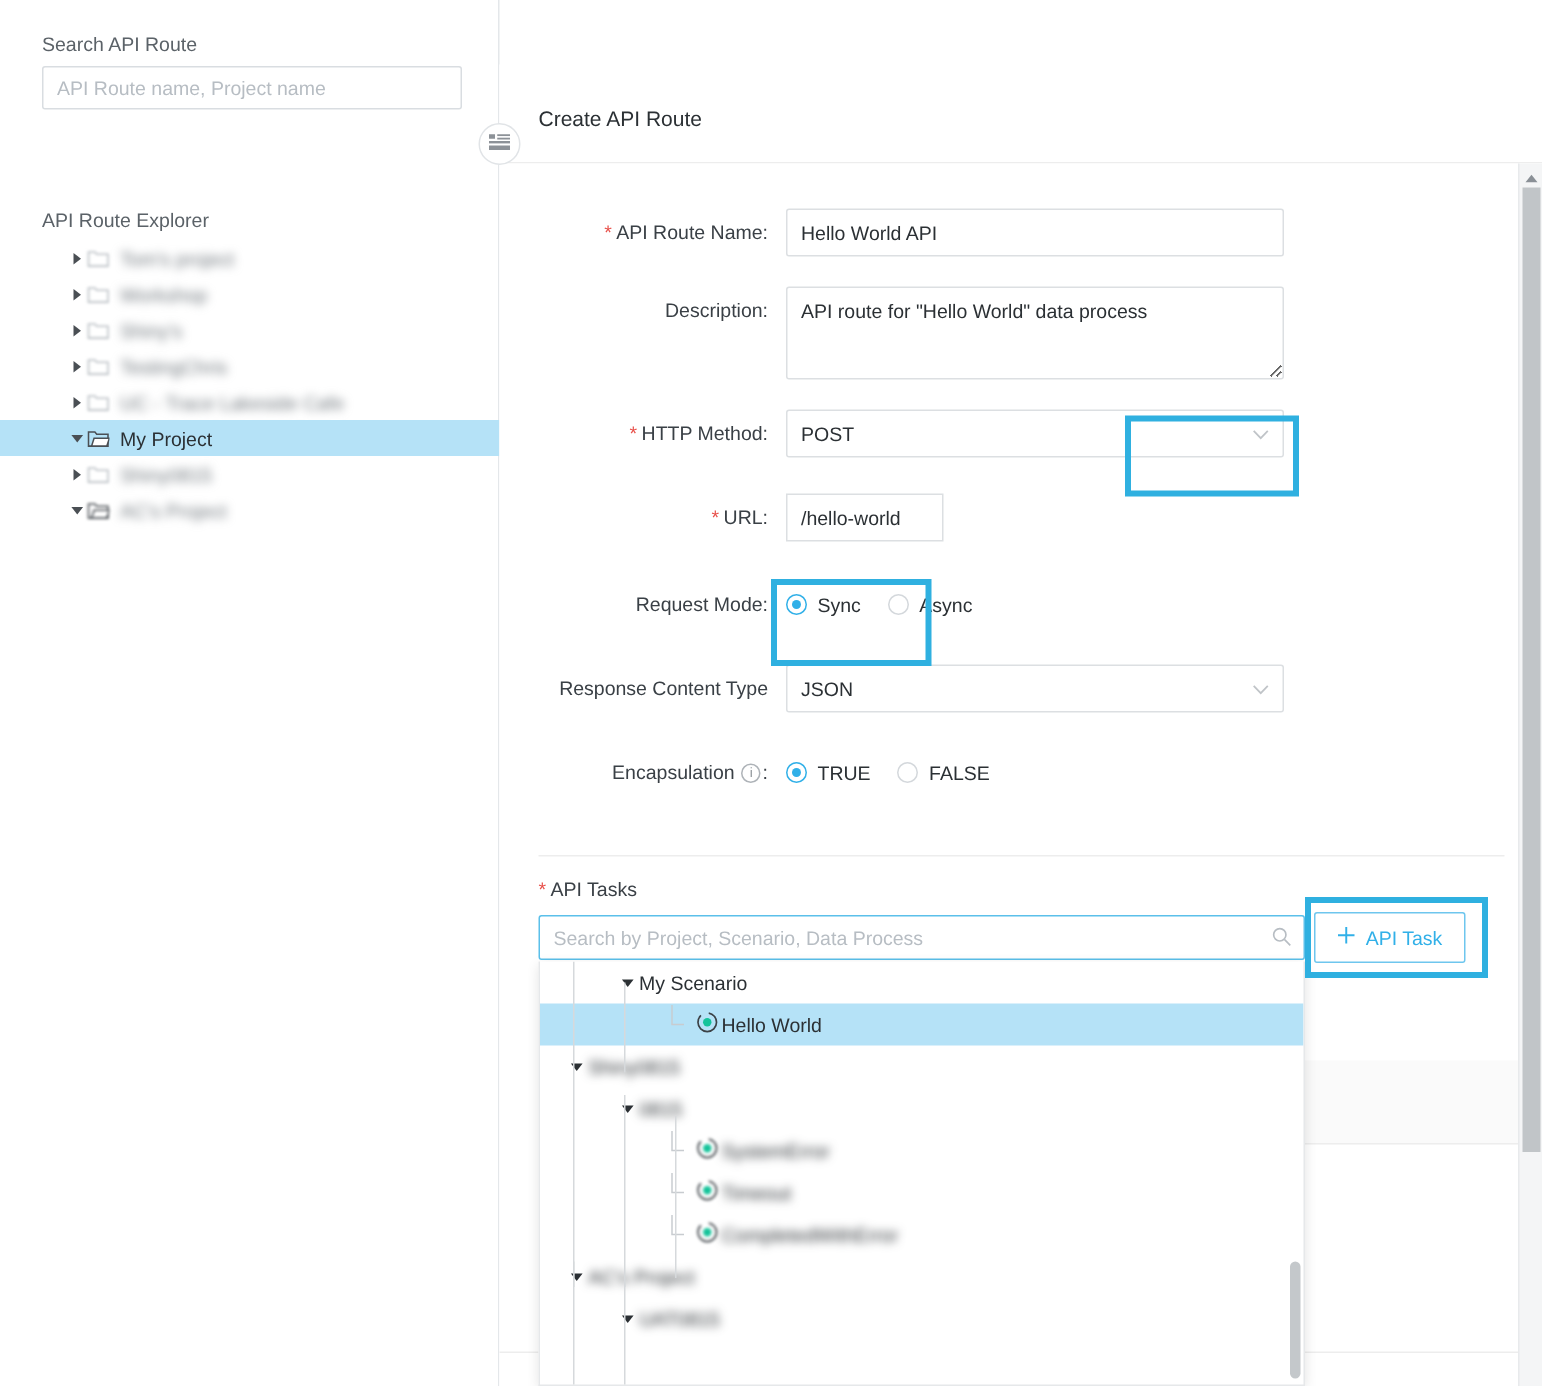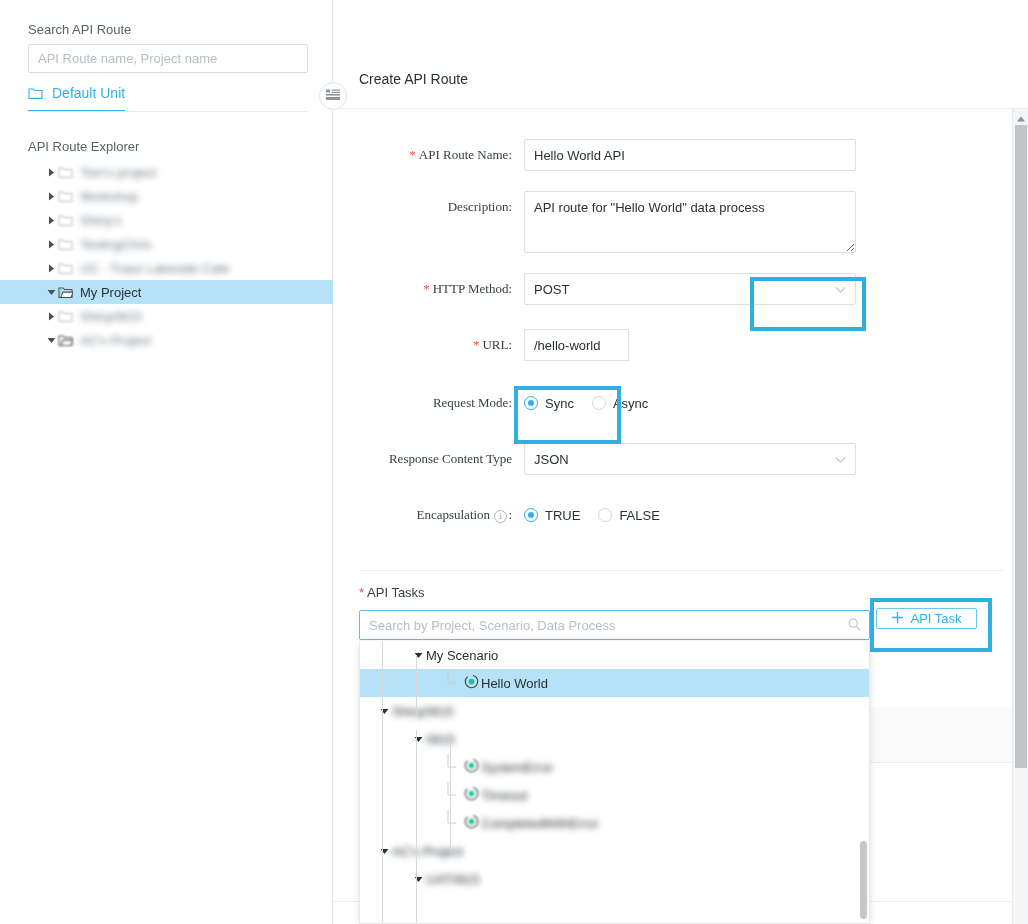--- a/index.html
+++ b/index.html
@@ -145,21 +145,20 @@
 
   .frow { position: absolute; display: flex; align-items: flex-start; }
   .flabel {
     width: 165px;
     text-align: right;
     padding-right: 12px;
     font-size: 13px;
     color: #3a4046;
     line-height: 32px;
     white-space: nowrap;
-    font-family: Liberation Serif, serif;
   }
   .req { color: #e8504a; margin-right: 3px; }
 
   .finput {
     width: 332px; height: 32px;
     border: 1px solid #dcdfe2;
     border-radius: 2px;
     background: #fff;
     font-family: "Liberation Sans", sans-serif;
     font-size: 13px;
@@ -279,21 +278,21 @@
     outline: none;
   }
   #task-search::placeholder { color: #b7bdc3; }
   .search-ico {
     position: absolute; right: 9px; top: 8px;
     color: #b7bdc3;
   }
 
   #add-task-btn {
     position: absolute; left: 876px; top: 608px;
-    width: 101px; height: 21px;
+    width: 101px; height: 34px;
     border: 1px solid #6ec6ee;
     border-radius: 2px;
     background: #fff;
     color: #31b0e8;
     font-family: "Liberation Sans", sans-serif;
     font-size: 13px;
     display: flex; align-items: center; justify-content: center;
     gap: 6px;
     cursor: pointer;
     z-index: 13;
@@ -423,31 +422,20 @@
 <body>
 
 <div id="app">
 
   <div id="sidebar">
 
     <div class="side-label">Search API Route</div>
 
     <input class="search-box" id="sb-search" type="text" placeholder="API Route name, Project name" style="">
 
-    <div class="unit-tab-wrap">
-      <div class="unit-tab">
-        <span>
-          <svg class="folder-ico" viewBox="0 0 16 14">
-            <path d="M1 2.2h4.6l1.3 1.6H15v8.5H1z" fill="none" stroke="#31b0e8" stroke-width="1.2"></path>
-          </svg>
-        </span>
-        <span>Default Unit</span>
-      </div>
-      <div class="unit-tab-rule"></div>
-    </div>
 
     <div class="explorer-title">API Route Explorer</div>
 
     <div id="tree">
         <div class="tnode">
           <span class="tarrow">
             <svg width="7" height="9" viewBox="0 0 7 9">
               <path d="M1 0.6L6 4.5L1 8.4z" fill="#4a4f54"></path>
             </svg>
           </span>

